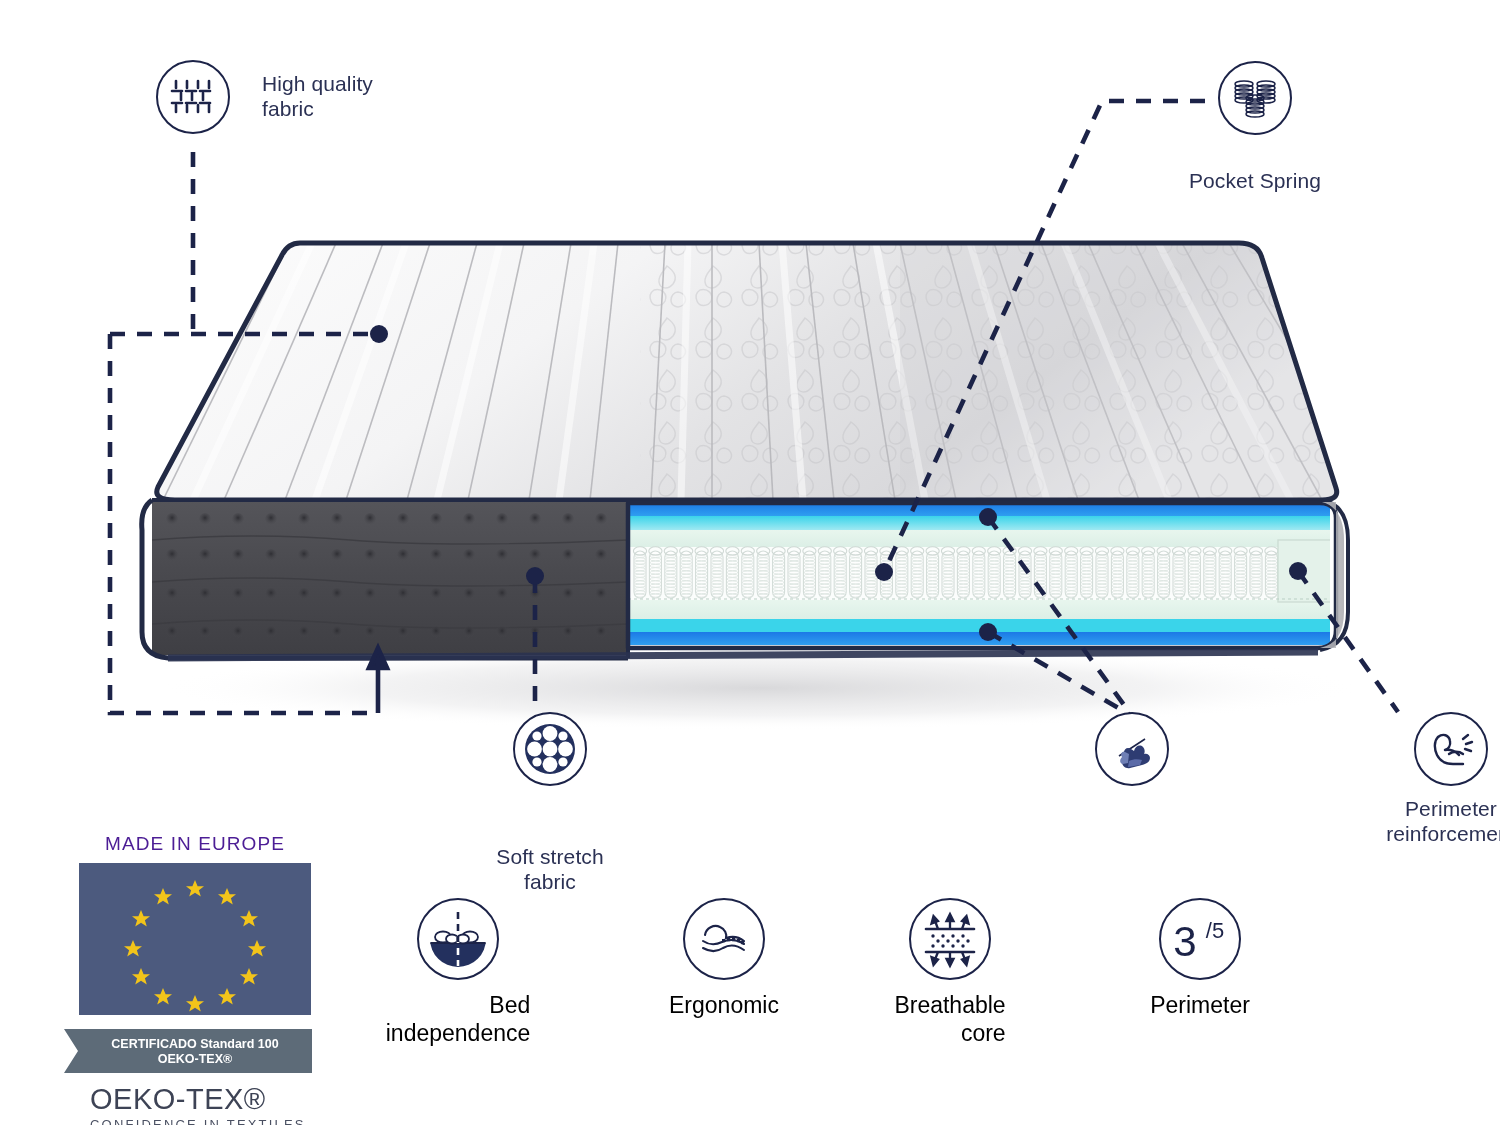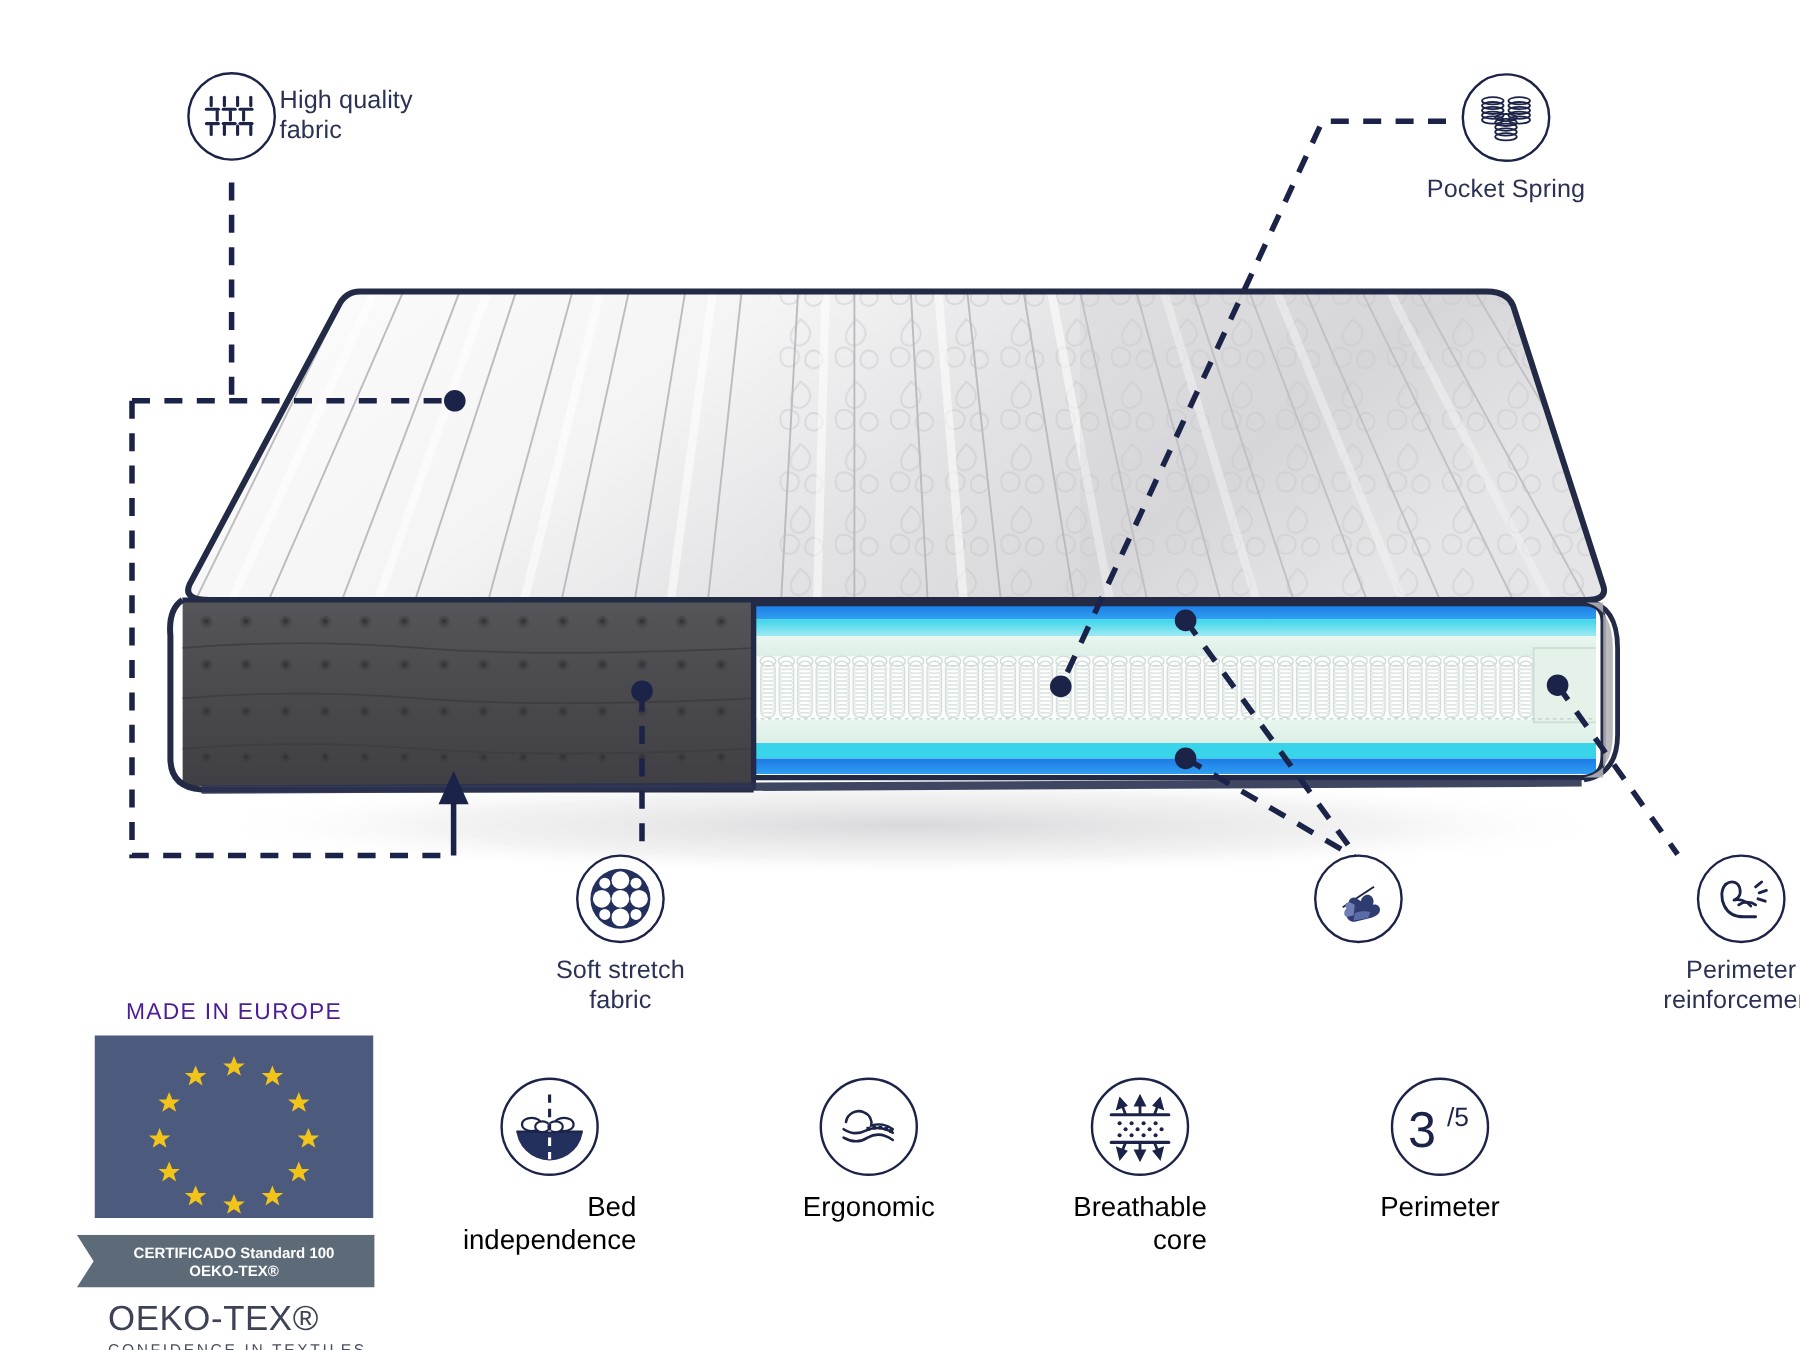--- a/index.html
+++ b/index.html
@@ -29,21 +29,21 @@
   }
   .callout .cap{
     margin-top:11px;
     font-size:21px;line-height:1.18;
     color:#2b3154;
     text-align:center;
     white-space:pre-line;
     letter-spacing:.1px;
   }
   .callout.left-cap{flex-direction:row;align-items:center;}
-  .callout.left-cap .cap{margin-top:0;margin-left:3px;text-align:left;}
+  .callout.left-cap .cap{margin-top:0;margin-left:32px;text-align:left;}
 
   
   .feature{position:absolute;z-index:6;display:flex;flex-direction:column;align-items:center;width:200px;}
   .feature .badge{
     width:82px;height:82px;border-radius:50%;
     border:2.6px solid #1c2348;background:#fff;
     display:flex;align-items:center;justify-content:center;box-sizing:border-box;
   }
   .feature .cap{
     margin-top:12px;font-size:23px;line-height:1.2;
@@ -973,21 +973,21 @@
             <line x1="19" y1="33" x2="19" y2="40"></line>
           <line x1="30" y1="33" x2="30" y2="40"></line>
             <line x1="41" y1="33" x2="41" y2="40"></line>
         </g>
       </svg>
     </div>
     <div class="cap">High quality
 fabric</div>
   </div>
 
-  <div class="callout" style="left:1218px;top:61px;width:180px;margin-left:-53px;">
+  <div class="callout" style="left:1218px;top:61px;width:180px;margin-left:-53px;gap:23px;">
     <div class="badge">
       <svg width="52" height="52" viewBox="0 0 52 52">
         <g stroke="#1c2348" stroke-width="1.5" fill="none">
           <g>
             <ellipse cx="15" cy="12" rx="9" ry="3"></ellipse>
               <ellipse cx="15" cy="16" rx="9" ry="3"></ellipse>
             <ellipse cx="15" cy="20" rx="9" ry="3"></ellipse>
               <ellipse cx="15" cy="24" rx="9" ry="3"></ellipse>
             <ellipse cx="15" cy="28" rx="9" ry="3"></ellipse>
           </g>
@@ -1004,21 +1004,21 @@
             <ellipse cx="26" cy="34" rx="9" ry="3"></ellipse>
               <ellipse cx="26" cy="38" rx="9" ry="3"></ellipse>
             <ellipse cx="26" cy="42" rx="9" ry="3"></ellipse>
           </g>
         </g>
       </svg>
     </div>
     <div class="cap">Pocket Spring</div>
   </div>
 
-  <div class="callout" style="left:427px;top:712px;width:180px;">
+  <div class="callout" style="left:460px;top:712px;width:180px;gap:48px;">
     <div class="badge">
       <svg width="58" height="58" viewBox="0 0 58 58">
         <circle cx="29" cy="29" r="25" fill="#23305e"></circle>
         <g fill="#ffffff">
           <circle cx="29" cy="13.5" r="7.4"></circle>
           <circle cx="13.5" cy="29" r="7.4"></circle>
           <circle cx="44.5" cy="29" r="7.4"></circle>
           <circle cx="29" cy="44.5" r="7.4"></circle>
           <circle cx="29" cy="29" r="7.4"></circle>
           <circle cx="16" cy="16" r="4.6"></circle>

